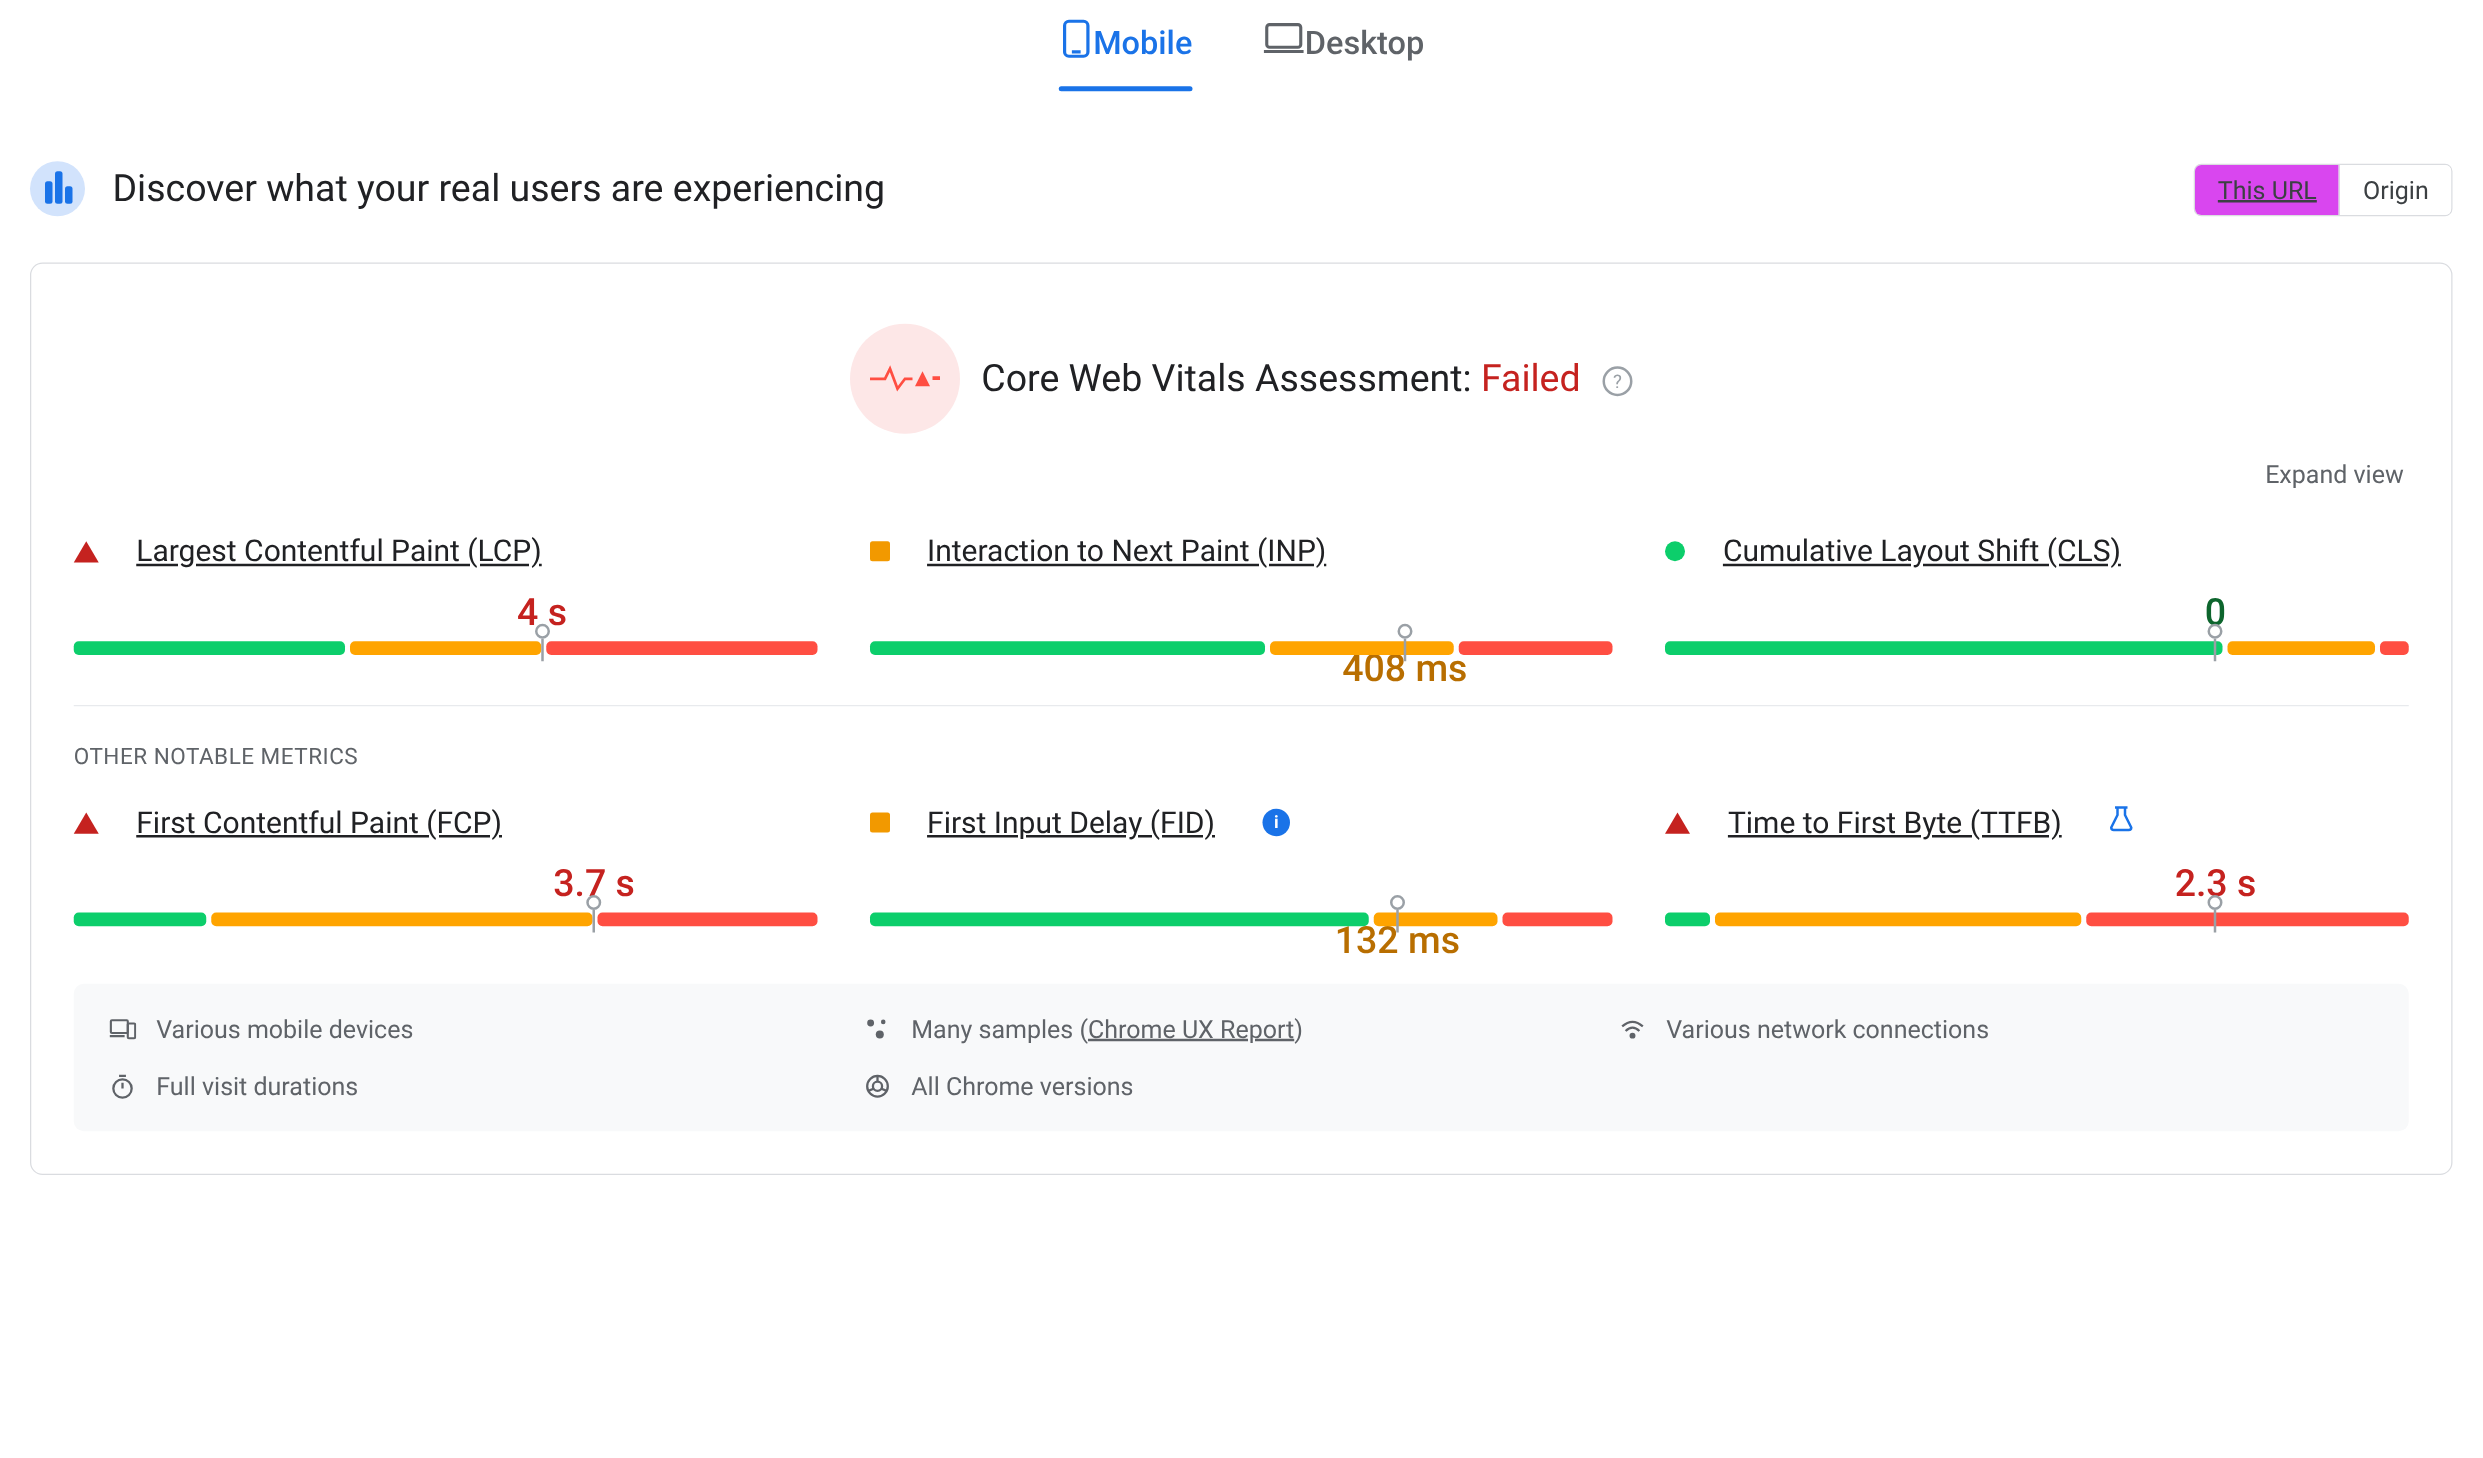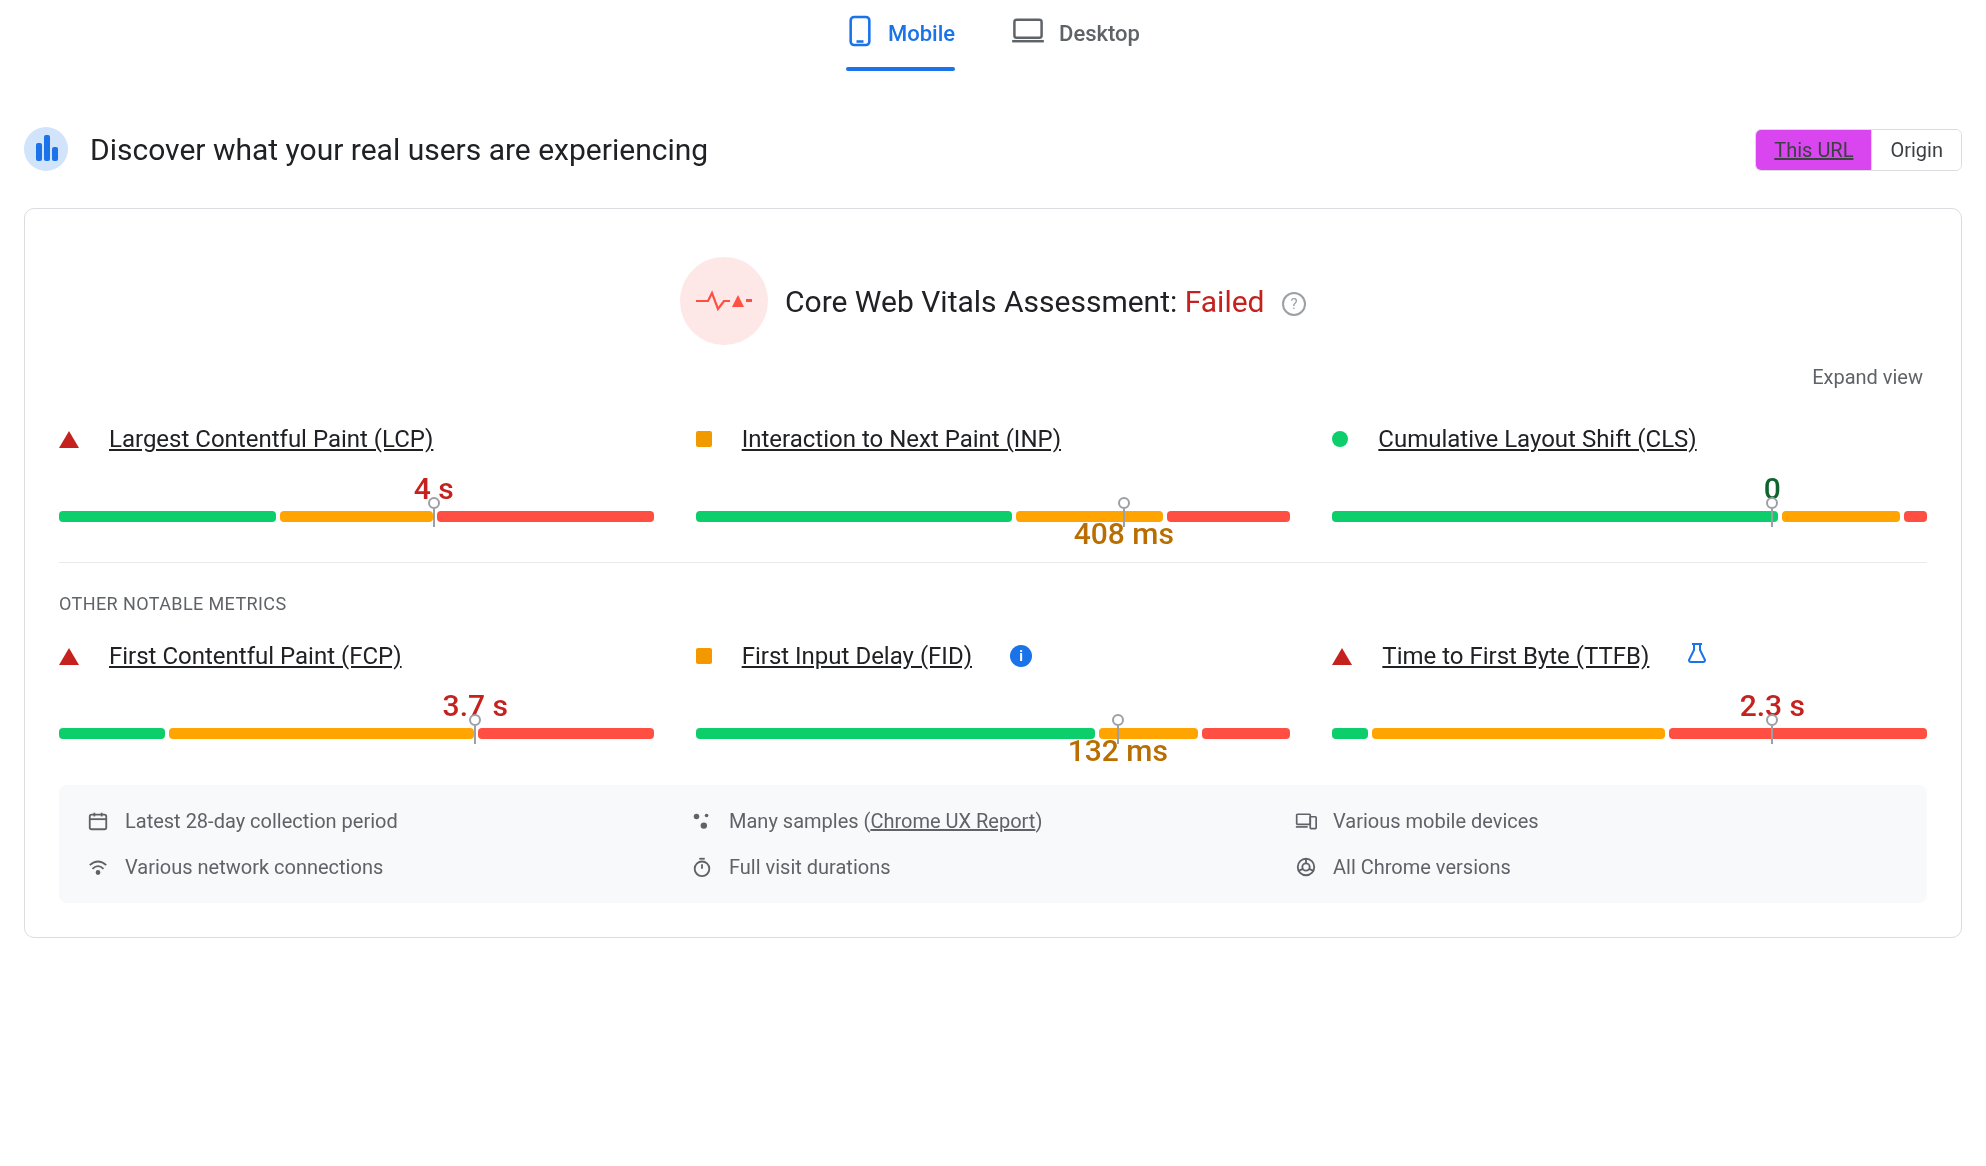--- a/index.html
+++ b/index.html
@@ -10,22 +10,22 @@
     font-size: 17px;
   }
   .wrap { width: 1986px; margin: 0 auto; padding: 0 24px 40px 24px; }
 
   
   .tabs {
     display: flex; justify-content: center; align-items: center;
     gap: 56px; padding: 14px 0 20px 0; margin-bottom: 36px;
   }
   .tab {
-    display: inline-flex; align-items: center; gap: 14px;
-    font-size: 22px; font-weight: 500; cursor: pointer;
+    display: inline-flex; align-items: center; 
+    font-size: 26px; font-weight: 500; cursor: pointer;
     color: #5f6368; padding-bottom: 18px; position: relative;
   }
   .tab.active { color: #1a73e8; }
   .tab.active::after {
     content: ""; position: absolute; left: 0; right: 0; bottom: 0;
     height: 4px; background: #1a73e8; border-radius: 4px;
   }
 
   
   .header-row {
@@ -317,45 +317,36 @@
       <div class="seg-g" style="flex:6"></div>
       <div class="seg-a" style="flex:50"></div>
       <div class="seg-r" style="flex:44"></div>
       <div class="needle" style="left:74%"></div>
     </div>
   </div>
       </div>
 
     <div class="foot">
       <div class="foot-item">
-        <svg width="22" height="22" viewBox="0 0 24 24" fill="none" stroke="#5f6368" stroke-width="2">
-            <rect x="3" y="5" width="18" height="16" rx="2"></rect>
-            <line x1="3" y1="10" x2="21" y2="10"></line>
-            <line x1="8" y1="3" x2="8" y2="7"></line>
-            <line x1="16" y1="3" x2="16" y2="7"></line>
-          </svg>
-        <span>Latest 28-day collection period</span>
+        <svg width="24" height="22" viewBox="0 0 26 22" fill="none" stroke="#5f6368" stroke-width="2">
+            <rect x="2" y="3" width="16" height="12" rx="1"></rect>
+            <line x1="1" y1="18" x2="15" y2="18"></line>
+            <rect x="18" y="6" width="7" height="14" rx="1"></rect>
+          </svg>
+        <span>Various mobile devices</span>
       </div>
       <div class="foot-item">
         <svg width="22" height="22" viewBox="0 0 24 24" fill="#5f6368">
             <circle cx="6" cy="7" r="3"></circle>
             <circle cx="17" cy="6" r="2"></circle>
             <circle cx="14" cy="17" r="3.5"></circle>
           </svg>
         <span>
           <span>Many samples (</span><span class="link">Chrome UX Report</span><span>)</span>
         </span>
-      </div>
-      <div class="foot-item">
-        <svg width="24" height="22" viewBox="0 0 26 22" fill="none" stroke="#5f6368" stroke-width="2">
-            <rect x="2" y="3" width="16" height="12" rx="1"></rect>
-            <line x1="1" y1="18" x2="15" y2="18"></line>
-            <rect x="18" y="6" width="7" height="14" rx="1"></rect>
-          </svg>
-        <span>Various mobile devices</span>
       </div>
       <div class="foot-item">
         <svg width="24" height="22" viewBox="0 0 24 22" fill="none" stroke="#5f6368" stroke-width="2">
             <path d="M3 9 Q12 1 21 9"></path>
             <path d="M6 13 Q12 7 18 13"></path>
             <circle cx="12" cy="17" r="1.6" fill="#5f6368"></circle>
           </svg>
         <span>Various network connections</span>
       </div>
       <div class="foot-item">

